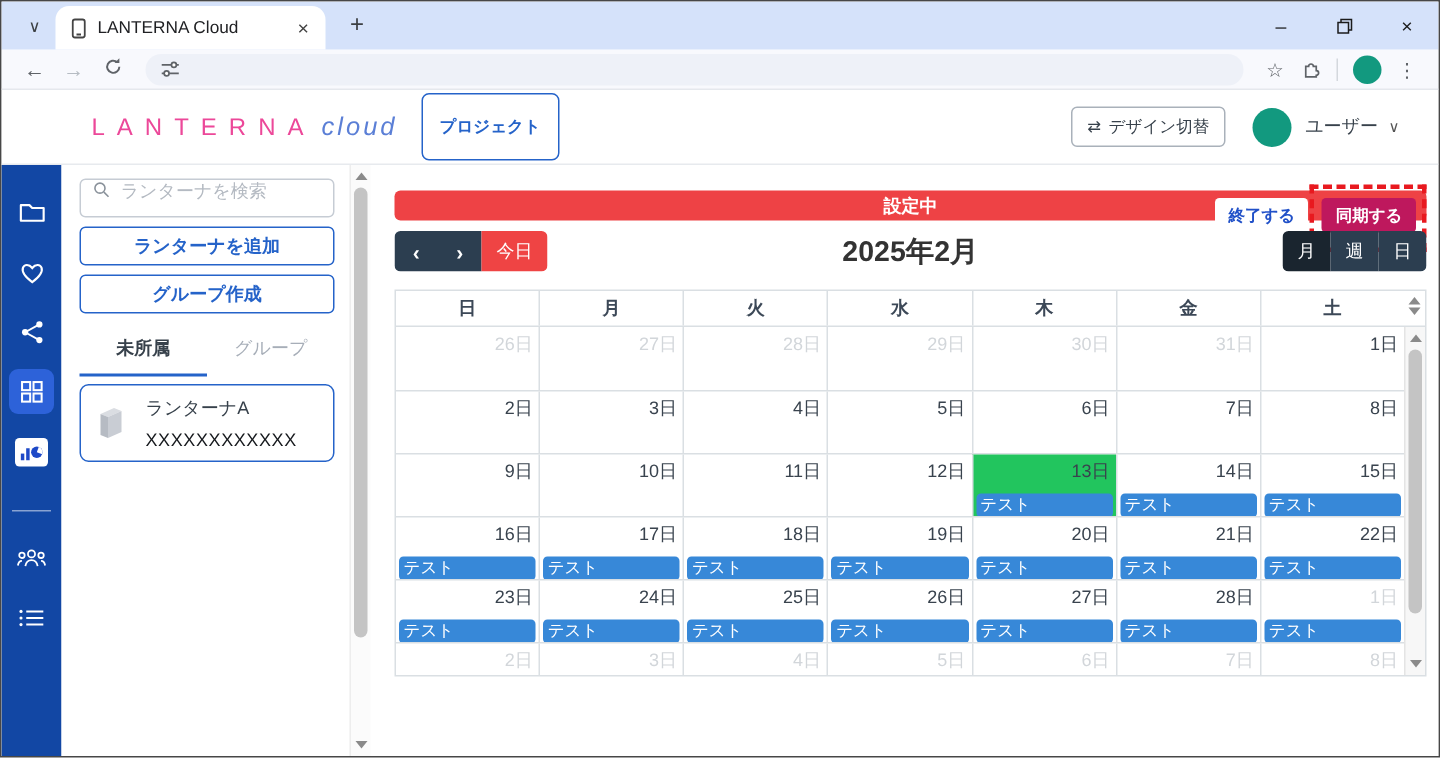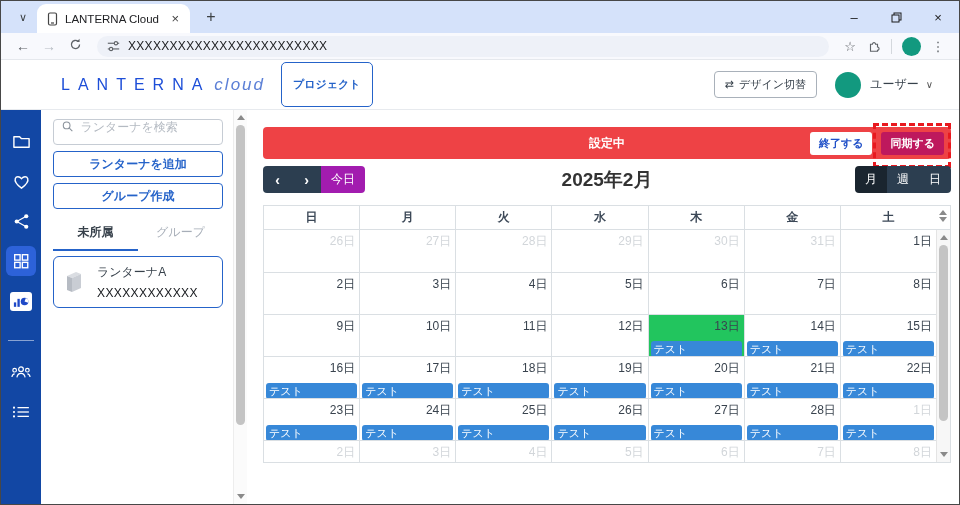--- a/index.html
+++ b/index.html
@@ -8,40 +8,40 @@
     font-family: "Liberation Sans", sans-serif;
     background: #fff; overflow: hidden;
     border: 1px solid #474747;
     width: 960px; height: 505px;
   }
   .window { width: 100%; height: 100%; display: flex; flex-direction: column; }
 
   
   .tabstrip { height: 32px; background: #d5e2fa; display: flex; align-items: flex-end; position: relative; flex: none; }
   .tab-search { width: 28px; height: 28px; margin: 0 0 2px 8px; display:flex; align-items:center; justify-content:center; color:#3c4043; font-size:11px; }
-  .tab { width: 153px; height: 29px; background: #fff; border-radius: 9px 9px 0 0; display: flex; align-items: center; padding: 0 8px 0 10px; gap: 7px; }
+  .tab { width: 180px; height: 29px; background: #fff; border-radius: 9px 9px 0 0; display: flex; align-items: center; padding: 0 8px 0 10px; gap: 7px; }
   .tab-title { font-size: 11.5px; color: #202124; flex: 1; white-space: nowrap; overflow: hidden; }
   .tab-close { color: #444; font-size: 13px; padding: 0 3px; }
   .newtab { width: 26px; height: 26px; margin: 0 0 3px 8px; display:flex; align-items:center; justify-content:center; color:#3c4043; font-size:16px; }
   .wincontrols { position: absolute; right: 0; top: 0; height: 32px; display: flex; }
   .winbtn { width: 42px; height: 32px; display: flex; align-items: center; justify-content: center; color: #1b1b1b; font-size: 13px; }
 
   .toolbar { height: 27px; background: #f8f9fd; border-bottom: 1px solid #e5e8ed; display: flex; align-items: center; padding: 0 10px; gap: 2px; flex: none; }
   .navbtn { width: 24px; text-align: center; color: #5f6368; font-size: 14px; }
   .navbtn.fwd { color: #b6bcc3; }
   .omnibox { flex: 1; height: 21px; margin: 0 8px; background: #eef1f8; border-radius: 11px; display: flex; align-items: center; padding: 0 10px; gap: 8px; }
   .url { font-size: 12px; color: #202124; letter-spacing: .3px; }
   .tb-icon { display: flex; align-items: center; justify-content: center; width: 22px; color: #5f6368; font-size: 13px; }
   .tb-sep { width: 1px; height: 15px; background: #d4d8dd; margin: 0 4px; }
   .avatar-sm { width: 19px; height: 19px; border-radius: 50%; background: #12997f; margin: 0 4px; }
 
   
   .appheader { height: 50px; background: #fff; border-bottom: 1px solid #e7eaee; display: flex; align-items: center; padding: 0 26px 0 60px; flex: none; }
   .logo { display: flex; align-items: baseline; }
-  .logo-main { font-size: 16px; letter-spacing: 8px; color: #1d4ed8; }
+  .logo-main { font-size: 16px; letter-spacing: 8px; color: #ec4899; }
   .logo-script { font-size: 17px; font-style: italic; color: #5b7fd6; letter-spacing: 2px; margin-left: 4px; }
   .btn-project { margin-left: 16px; padding: 14px 11px; border: 1px solid #2563c9; border-radius: 5px; color: #2563c9; font-size: 11px; font-weight: bold; background: #fff; }
   .hdr-right { margin-left: auto; display: flex; align-items: center; }
   .btn-design { display: flex; align-items: center; gap: 5px; border: 1px solid #a9b1ba; border-radius: 4px; background: #fff; padding: 5px 10px; font-size: 11px; color: #37414b; }
   .avatar-lg { width: 26px; height: 26px; border-radius: 50%; background: #12997f; margin-left: 18px; }
   .user-label { font-size: 12px; color: #37414b; margin-left: 9px; }
   .user-chev { font-size: 10px; color: #555; margin-left: 7px; }
 
   
   .appbody { flex: 1; display: flex; min-height: 0; }
@@ -69,33 +69,33 @@
   .arr-dn { bottom: 5px; border-top: 5px solid #8a8a8a; }
   .page-thumb { position: absolute; top: 15px; left: 2px; width: 9px; height: 300px; background: #c4c4c4; border-radius: 5px; }
 
   .main { flex: 1; background: #fff; padding: 9px 8px 0 16px; display: flex; flex-direction: column; min-width: 0; }
   .main-hdr { display: flex; align-items: flex-end; height: 28px; }
   .main-title { font-size: 14px; font-weight: bold; color: #37414b; padding-bottom: 6px; }
   .main-tabs { margin-left: auto; display: flex; gap: 17px; }
   .mtab { font-size: 12px; color: #9aa4ae; padding-bottom: 6px; border-bottom: 2px solid transparent; }
   .mtab.active { color: #3a4450; border-bottom-color: #4b7bd8; }
 
-  .banner { margin-top: 8px; height: 32px; background: #ee4245; border-radius: 4px; position: relative; display: flex; align-items: center; justify-content: center; flex: none; }
+  .banner { margin-top: 8px; height: 20px; background: #ee4245; border-radius: 4px; position: relative; display: flex; align-items: center; justify-content: center; flex: none; }
   .banner-status { color: #fff; font-size: 12px; font-weight: bold; }
   .banner-btns { position: absolute; right: 7px; top: 5px; display: flex; gap: 9px; }
   .btn-end { background: #fff; color: #2050c8; border: none; border-radius: 3px; font-size: 11px; font-weight: bold; padding: 4px 9px; font-family: inherit; }
   .sync-wrap { position: relative; }
   .btn-sync { background: #be185d; color: #fff; border: none; border-radius: 3px; font-size: 11px; font-weight: bold; padding: 4px 9px; font-family: Liberation Mono, monospace; }
   .annotation { position: absolute; left: -8px; right: -7px; top: -9px; bottom: -13px; border: 3px dashed #e8191f; pointer-events: none; }
 
   .cal-toolbar { margin-top: 7px; height: 27px; position: relative; display: flex; align-items: center; flex: none; }
   .nav-group { display: flex; border-radius: 4px; overflow: hidden; }
   .cbtn { height: 27px; display: flex; align-items: center; justify-content: center; color: #fff; font-size: 12px; background: #2c3e50; border: none; font-family: inherit; }
   .cbtn.chev { width: 29px; font-size: 14px; font-weight: bold; }
-  .cbtn.today { background: #a21caf; padding: 0 10px; }
+  .cbtn.today { background: #ef4444; padding: 0 10px; }
   .cal-title { position: absolute; left: 0; right: 0; text-align: center; font-size: 19px; font-weight: 600; color: #333; }
   .view-group { margin-left: auto; display: flex; border-radius: 4px; overflow: hidden; position: relative; z-index: 1; }
   .cbtn.view { padding: 0 10px; }
   .cbtn.view.active { background: #1a252f; }
 
   .cal-wrap { margin-top: 12px; height: 258px; border: 1px solid #dadfe3; position: relative; overflow: hidden; flex: none; }
   .cal-headrow { display: flex; height: 24px; border-bottom: 1px solid #dadfe3; padding-right: 14px; }
   .dayhead { flex: 1; text-align: center; line-height: 23px; font-size: 12px; font-weight: 600; color: #3c4857; }
   .dayhead + .dayhead { border-left: 1px solid #dadfe3; }
   .head-stub { position: absolute; top: 2px; right: 2px; width: 10px; }
@@ -153,21 +153,20 @@
     </div>
     <div class="omnibox">
       <svg width="13" height="13" viewBox="0 0 16 16">
           <g stroke="#5f6368" stroke-width="1.4">
             <line x1="1" y1="4" x2="15" y2="4"></line>
             <line x1="1" y1="11" x2="15" y2="11"></line>
           </g>
           <circle cx="11" cy="4" r="2" fill="#fff" stroke="#5f6368" stroke-width="1.4"></circle>
           <circle cx="5" cy="11" r="2" fill="#fff" stroke="#5f6368" stroke-width="1.4"></circle>
         </svg>
-      <span class="url">XXXXXXXXXXXXXXXXXXXXXXXX</span>
     </div>
     <div class="tb-icon">☆</div>
     <div class="tb-icon">
       <svg width="14" height="14" viewBox="0 0 16 16">
           <path d="M4 6h2.2a1.8 1.8 0 1 1 3.6 0H12v3.2a1.8 1.8 0 1 1 0 3.6V14H4z" fill="none" stroke="#5f6368" stroke-width="1.3"></path>
         </svg>
     </div>
     <div class="tb-sep"></div>
     <div class="avatar-sm"></div>
     <div class="tb-icon">⋮</div>

